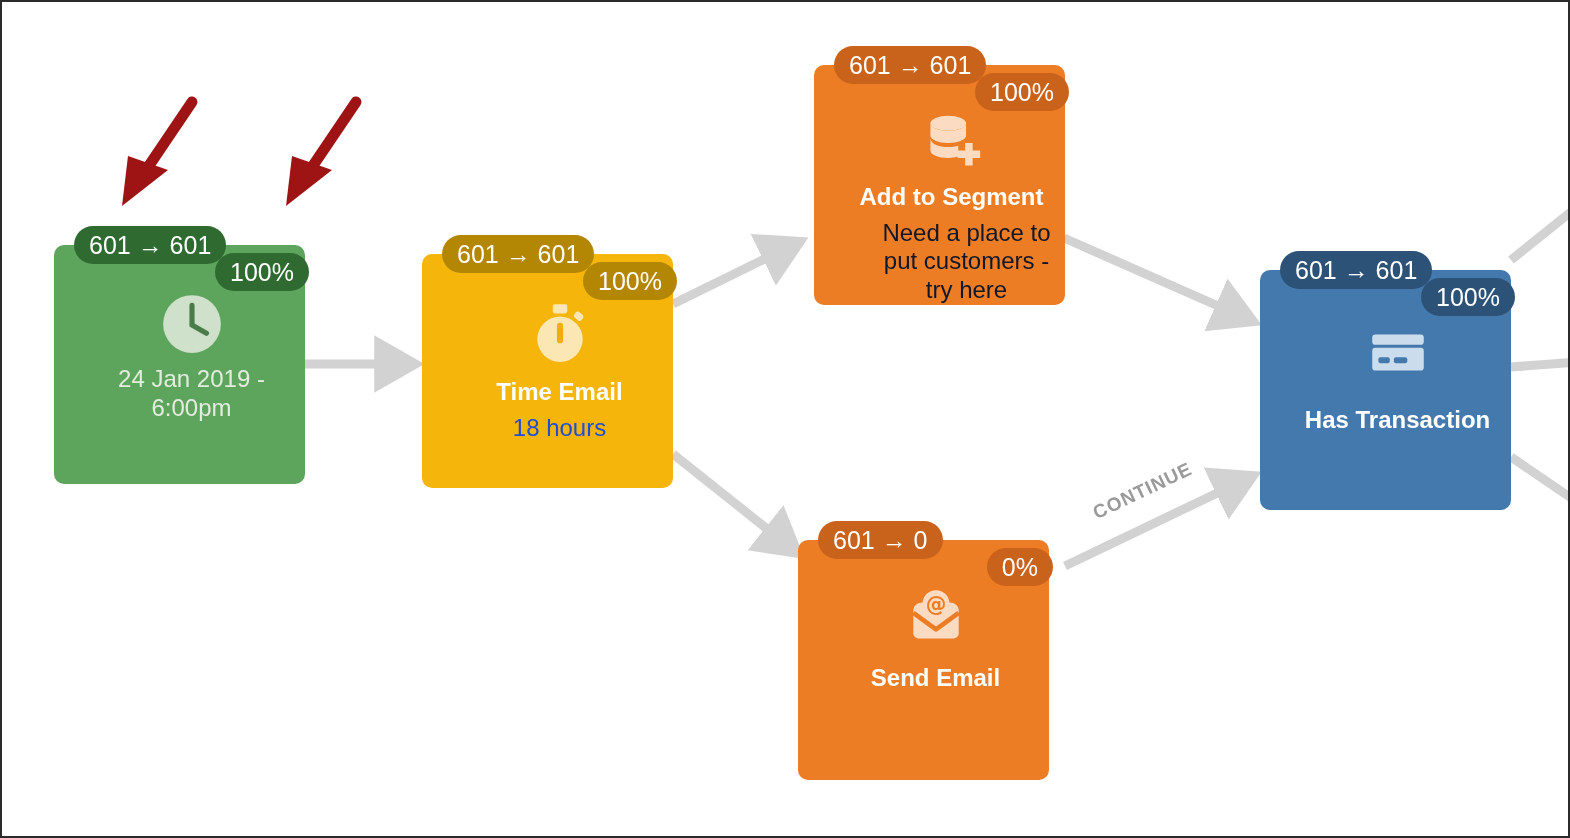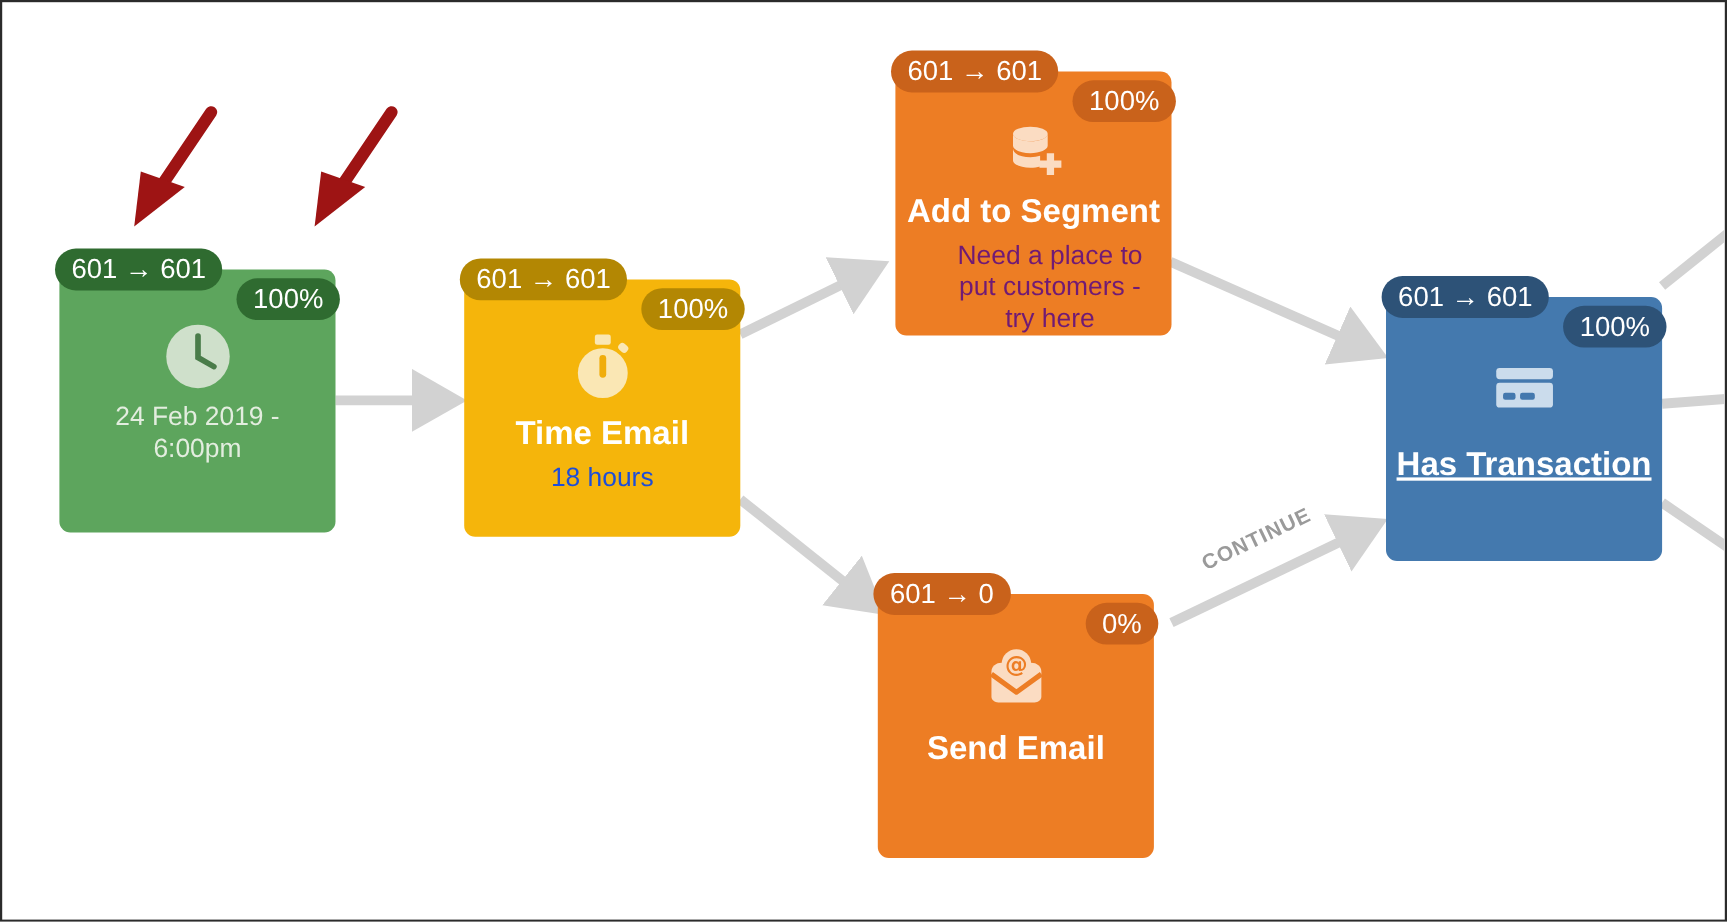--- a/index.html
+++ b/index.html
@@ -26,20 +26,21 @@
     width: 1570px;
     height: 838px;
     pointer-events: none;
   }
   .node {
     position: absolute;
     border-radius: 10px;
     box-sizing: border-box;
     text-align: center;
     color: #ffffff;
+    padding-left: 24px;
   }
   .node-inner {
     position: relative;
     width: 100%;
     height: 100%;
     display: flex;
     flex-direction: column;
     align-items: center;
     justify-content: flex-start;
   }
@@ -57,37 +58,37 @@
   }
   .badge-left { left: -4px; }
   .badge-right { right: -4px; margin-top: 27px; }
   .node-icon {
     margin-top: 46px;
     width: 66px;
     height: 66px;
     display: block;
   }
   .node-title {
-    font-size: 30px;
+    font-size: 24px;
     font-weight: bold;
     margin-top: 12px;
     line-height: 1.15;
     color: #ffffff;
     padding: 0 6px;
   }
   .node-sub {
     font-size: 24px;
     margin-top: 8px;
     line-height: 1.2;
     color: #f7e7d8;
     padding: 0 12px;
   }
   .sub-light { color: #e3eddf; }
   .sub-gold  { color: #1d4ed8; }
-  .sub-orange{ color: #701a75; margin-left: 30px; }
+  .sub-orange{ color: #0f172a; margin-left: 30px; }
 
   
   .n-green  { background: #5da55d; }
   .n-green  .badge { background: #2f6b30; }
   .n-gold   { background: #f5b50b; }
   .n-gold   .badge { background: #b38703; }
   .n-orange { background: #ed7d24; }
   .n-orange .badge { background: #c9621b; }
   .n-blue   { background: #4479ae; }
   .n-blue   .badge { background: #2d5277; }
@@ -162,21 +163,21 @@
   </svg>
 
   <div class="node n-green" style="left:52px; top:243px; width:251px; height:239px;">
     <div class="node-inner">
       <span class="badge badge-left">601 → 601</span>
       <span class="badge badge-right">100%</span>
       <svg class="node-icon" viewBox="0 0 64 64" xmlns="http://www.w3.org/2000/svg">
         <circle cx="32" cy="32" r="28" fill="#cfe0cb"></circle>
         <path d="M32,14 L32,33 L46,41" stroke="#4a7c4a" stroke-width="5" stroke-linecap="round" fill="none"></path>
       </svg>
-      <div class="node-sub sub-light">24 Feb 2019 - 6:00pm</div>
+      <div class="node-sub sub-light">24 Jan 2019 - 6:00pm</div>
     </div>
   </div>
 
   <div class="node n-gold" style="left:420px; top:252px; width:251px; height:234px;">
     <div class="node-inner">
       <span class="badge badge-left">601 → 601</span>
       <span class="badge badge-right">100%</span>
       <svg class="node-icon" viewBox="0 0 64 64" xmlns="http://www.w3.org/2000/svg">
         <rect x="25" y="4" width="14" height="9" rx="2" fill="#fae7b4"></rect>
         <rect x="46" y="12" width="9" height="7" rx="3" fill="#fae7b4" transform="rotate(42 50 15)"></rect>
@@ -224,17 +225,17 @@
   <div class="node n-blue" style="left:1258px; top:268px; width:251px; height:240px;">
     <div class="node-inner">
       <span class="badge badge-left">601 → 601</span>
       <span class="badge badge-right">100%</span>
       <svg class="node-icon" viewBox="0 0 64 64" xmlns="http://www.w3.org/2000/svg" style="margin-top:50px;">
         <rect x="7" y="14" width="50" height="10" rx="3" fill="#cbdcec"></rect>
         <rect x="7" y="27" width="50" height="22" rx="3" fill="#cbdcec"></rect>
         <rect x="13" y="36" width="11" height="6" rx="2" fill="#4479ae"></rect>
         <rect x="28" y="36" width="13" height="6" rx="2" fill="#4479ae"></rect>
       </svg>
-      <div class="node-title" style="margin-top:20px;text-decoration:underline;">Has Transaction</div>
+      <div class="node-title" style="margin-top:20px;">Has Transaction</div>
     </div>
   </div>
 
 </div>
 
 </body></html>

